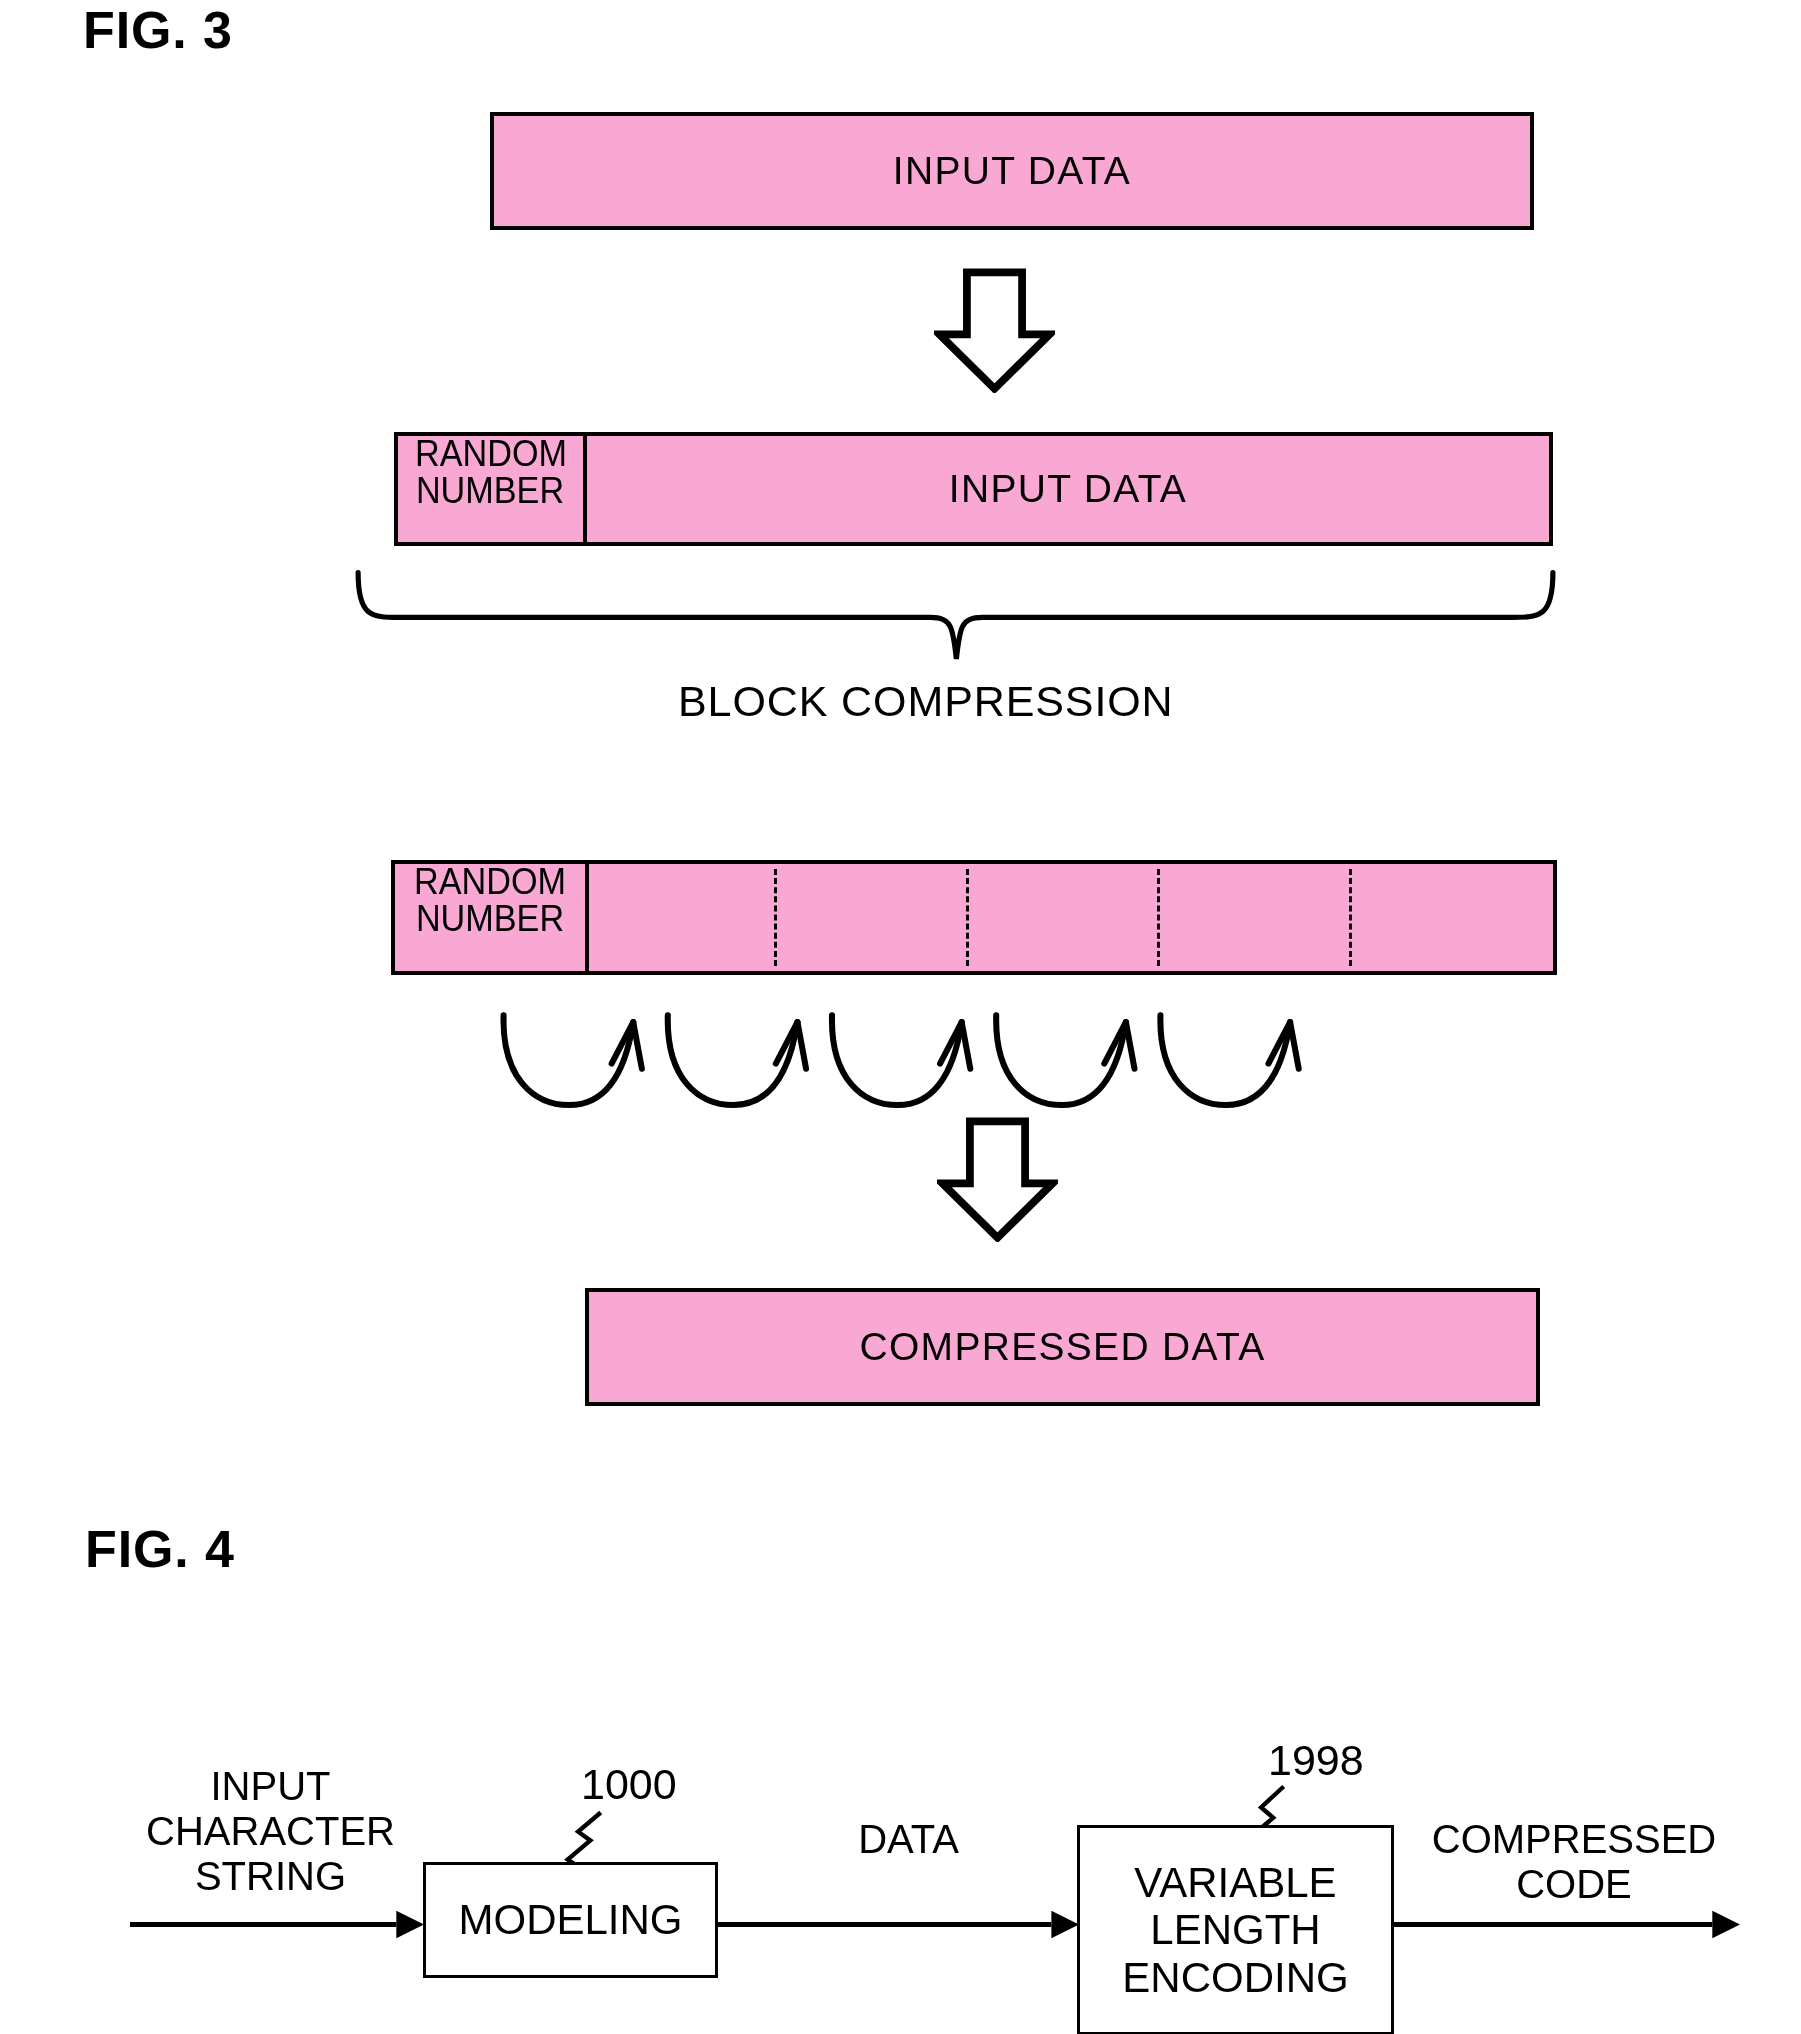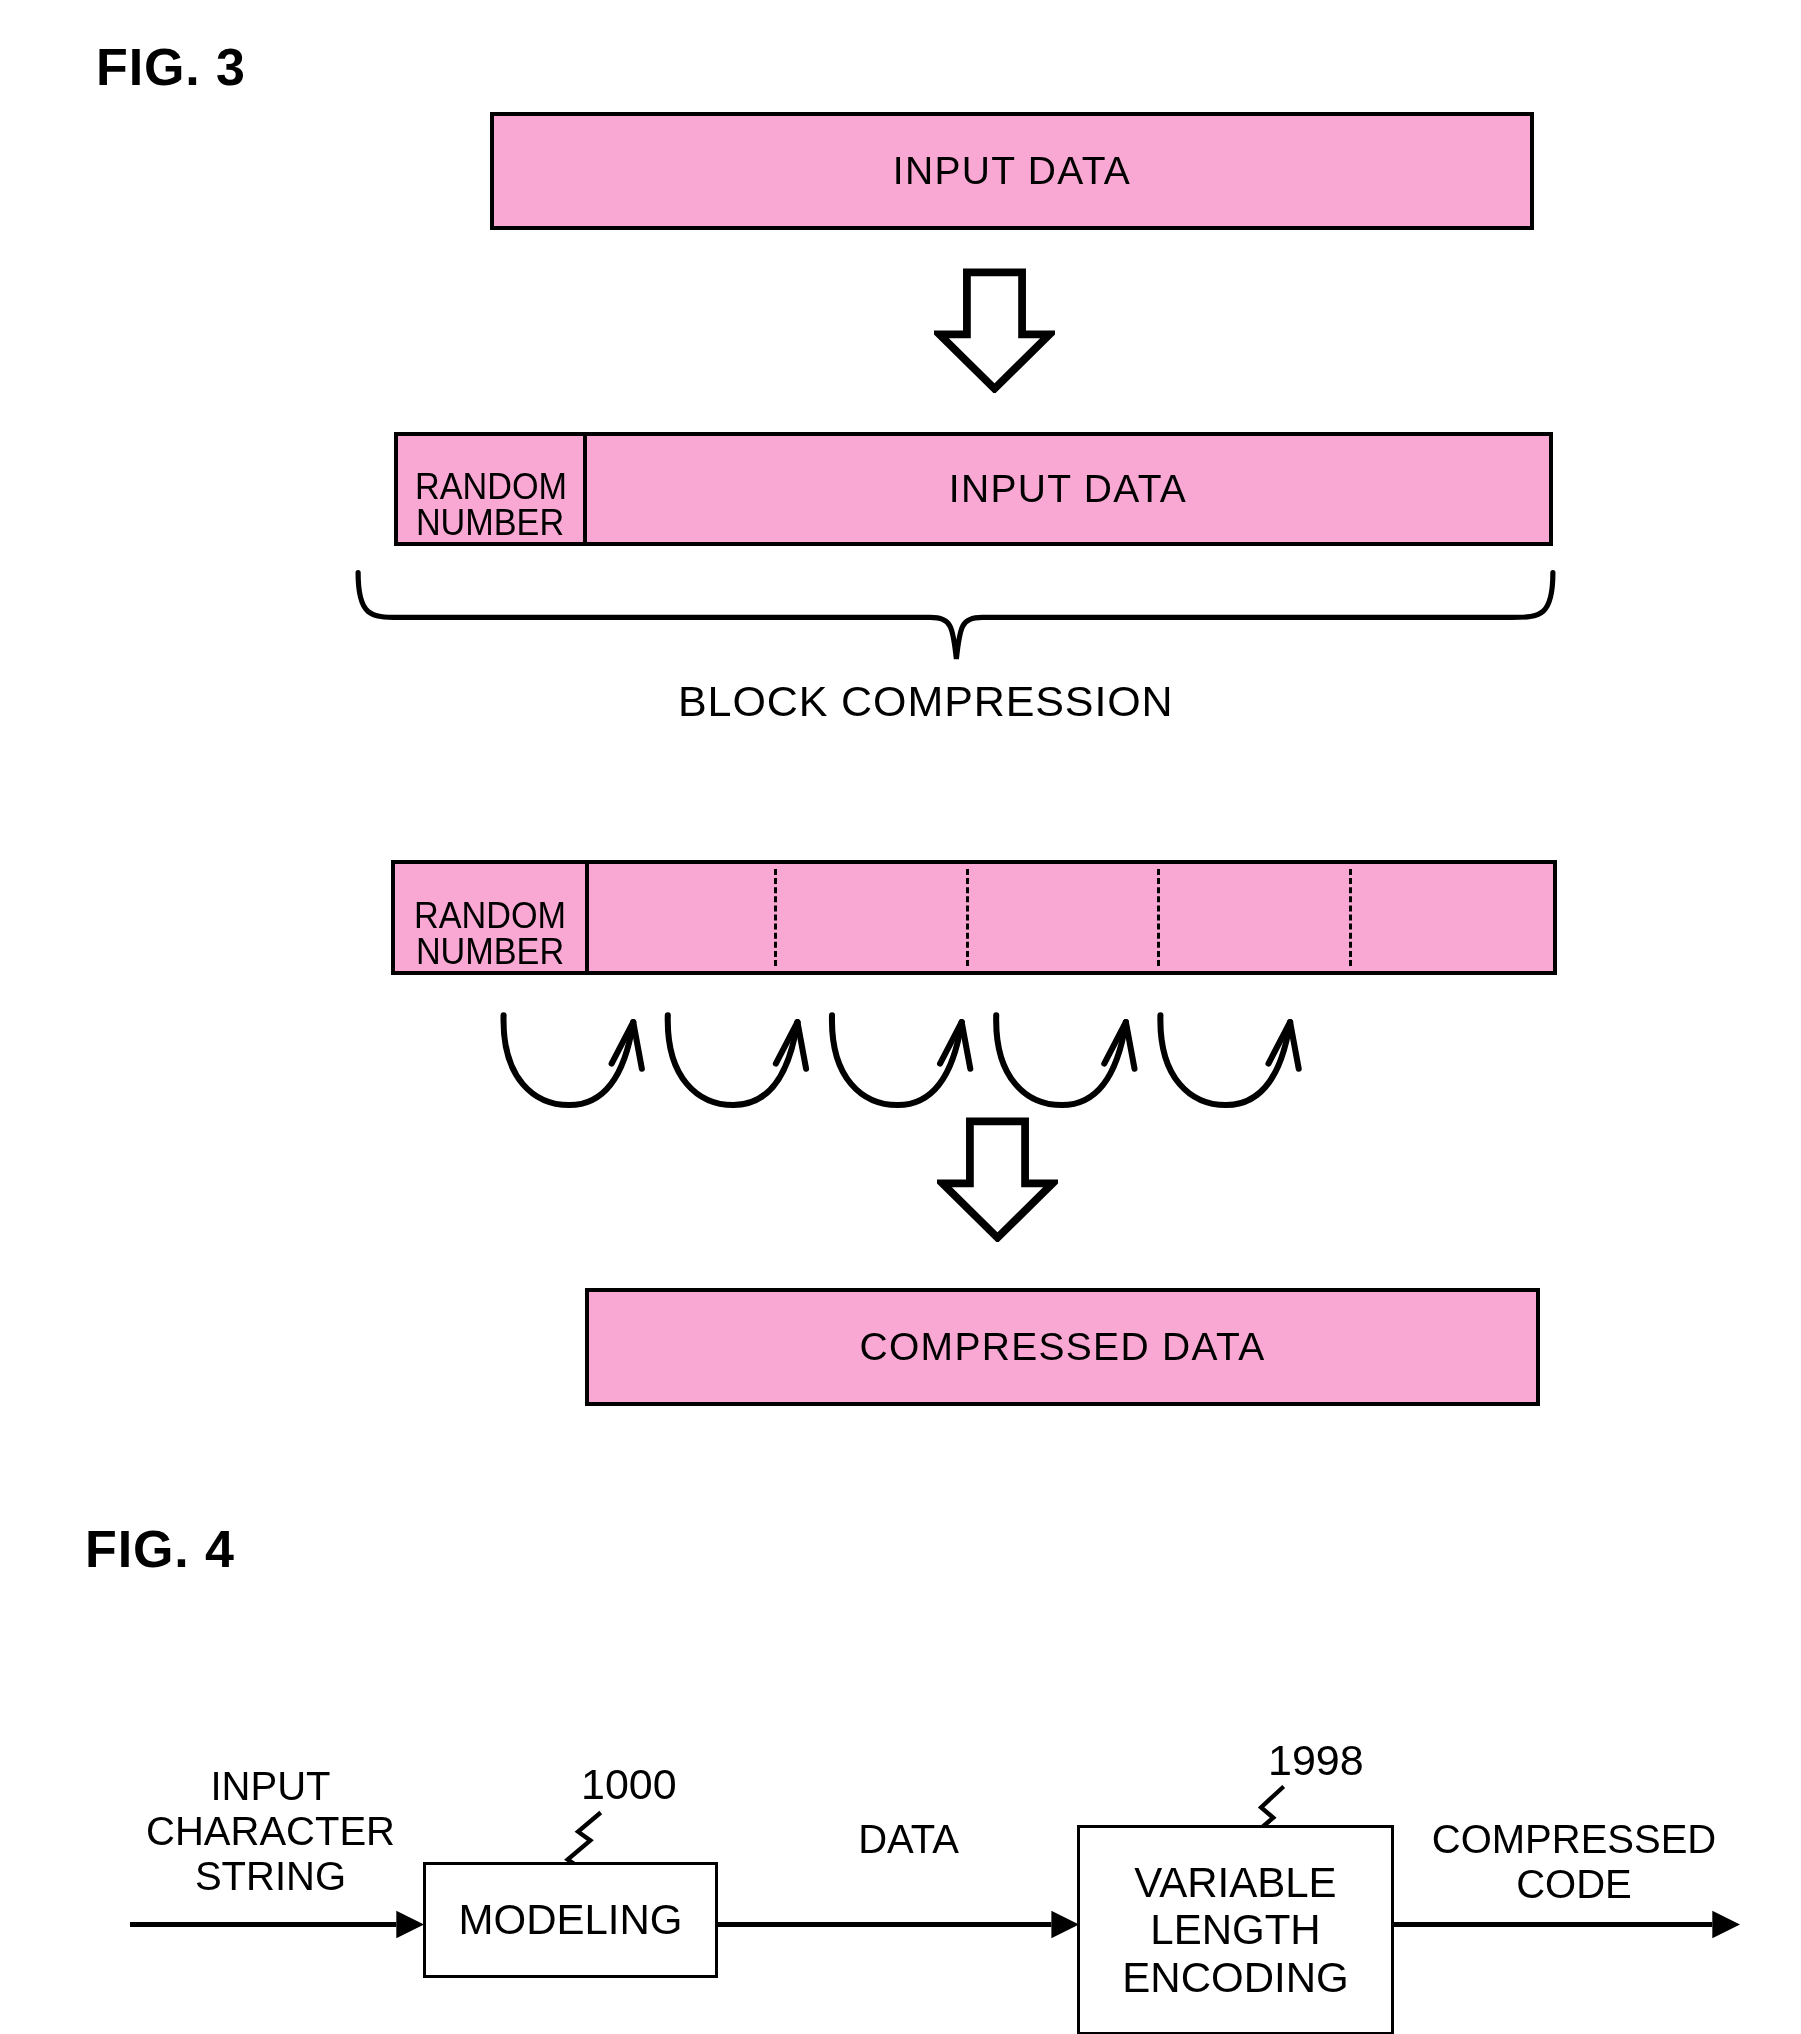--- a/index.html
+++ b/index.html
@@ -45,21 +45,21 @@
   .rn-cell {
     position: absolute;
     top: 0;
     bottom: 0;
     left: 0;
     border-right: 4.3px solid #000;
     box-sizing: border-box;
     display: flex;
     flex-direction: column;
     align-items: center;
-    justify-content: flex-end;
+    justify-content: flex-start;
   }
   .rn-line {
     font-family: "Liberation Sans", sans-serif;
     font-size: 36px;
     line-height: 1.02;
     letter-spacing: 0px;
     white-space: nowrap;
     transform: scaleX(0.95);
   }
   .seg-div {
@@ -102,21 +102,21 @@
     font-family: "Liberation Sans", sans-serif;
     font-size: 42px;
     line-height: 1.12;
     text-align: center;
     white-space: nowrap;
   }
 </style>
 </head>
 <body>
 
-<div class="fig-label" style="left:96px; top:0px;margin-top:37px;">FIG. 3</div>
+<div class="fig-label" style="left:83px; top:0px;">FIG. 3</div>
 
 <div class="box" style="left:490px; top:112px; width:1044px; height:118px;">
   <div class="box-label">INPUT DATA</div>
 </div>
 
 <svg id="arrow1" style="position:absolute; left:934px; top:268px;" width="121" height="125" viewBox="0 0 140 145">
   <polygon points="38,5 102,5 102,77 134,77 70,140 6,77 38,77" fill="#ffffff" stroke="#000000" stroke-width="9" stroke-linejoin="miter"></polygon>
 </svg>
 
 <div class="box" style="left:394px; top:432px; width:1159px; height:114px;">

